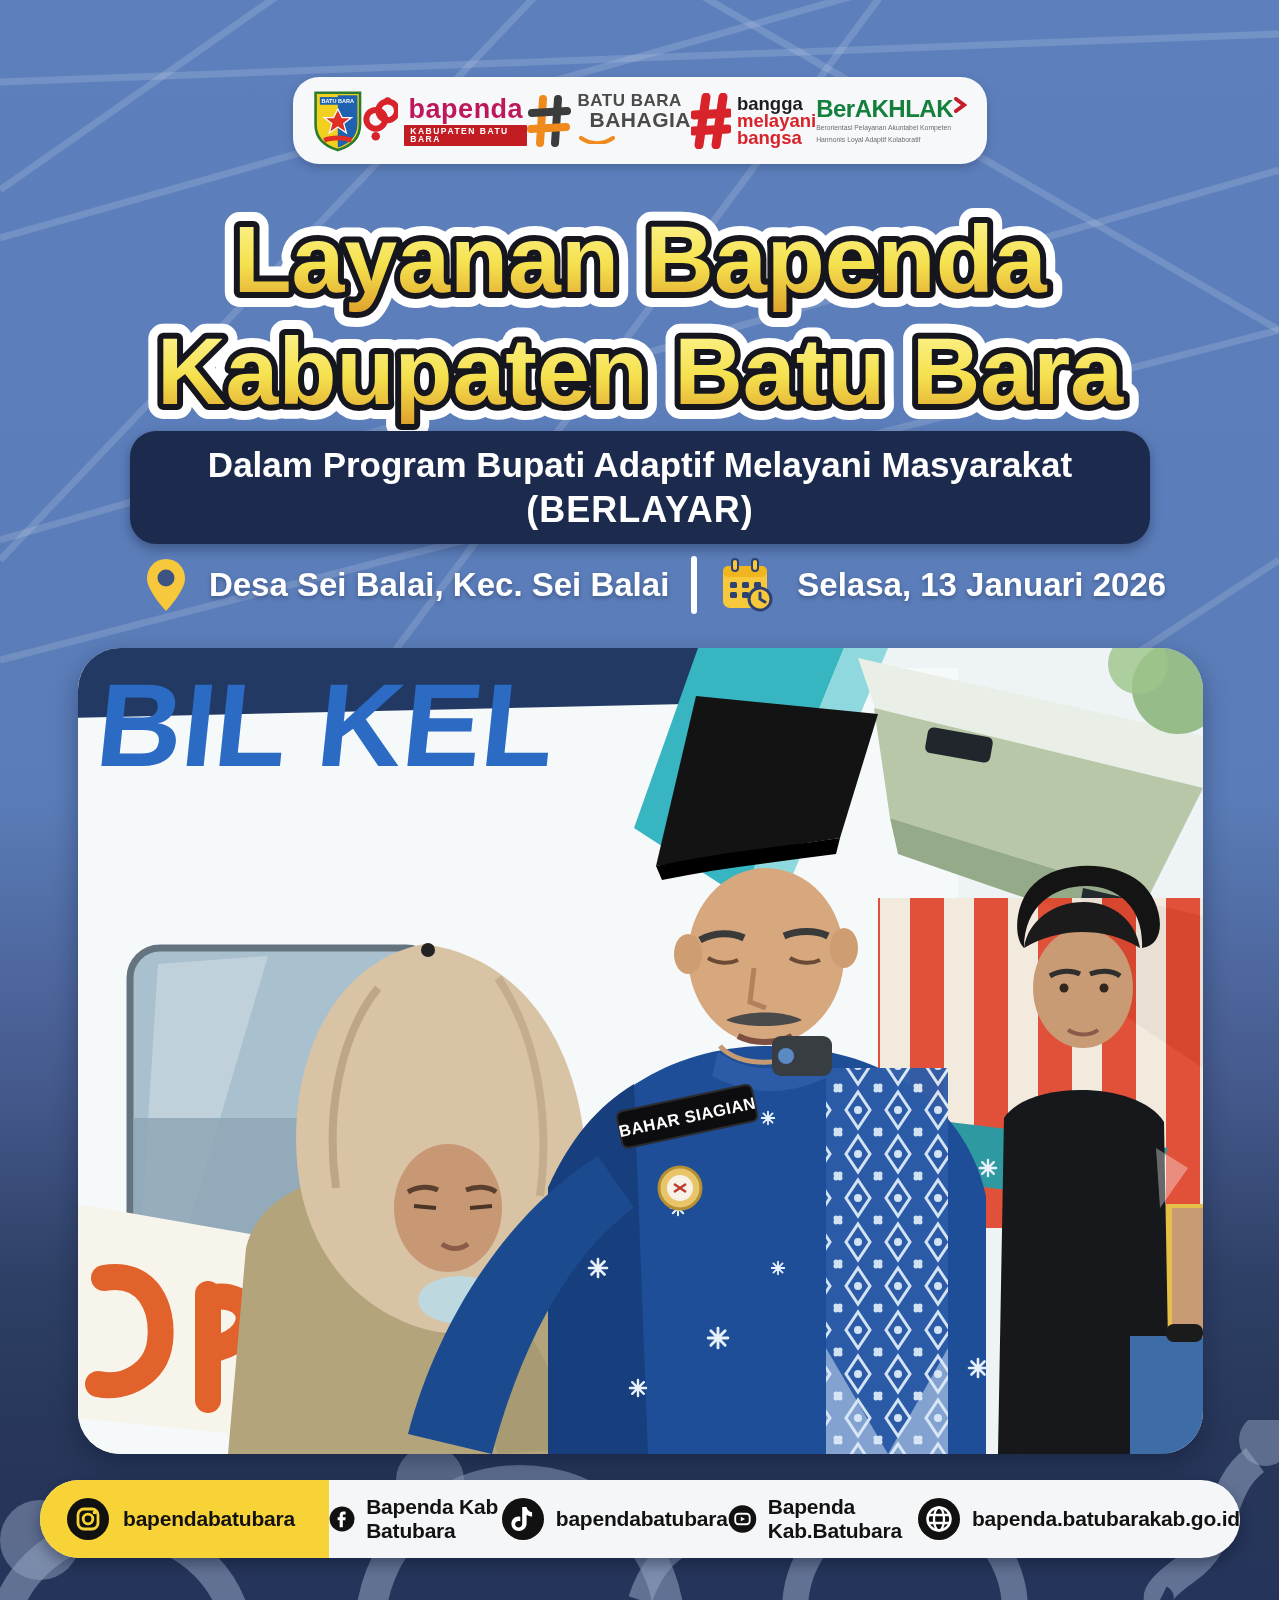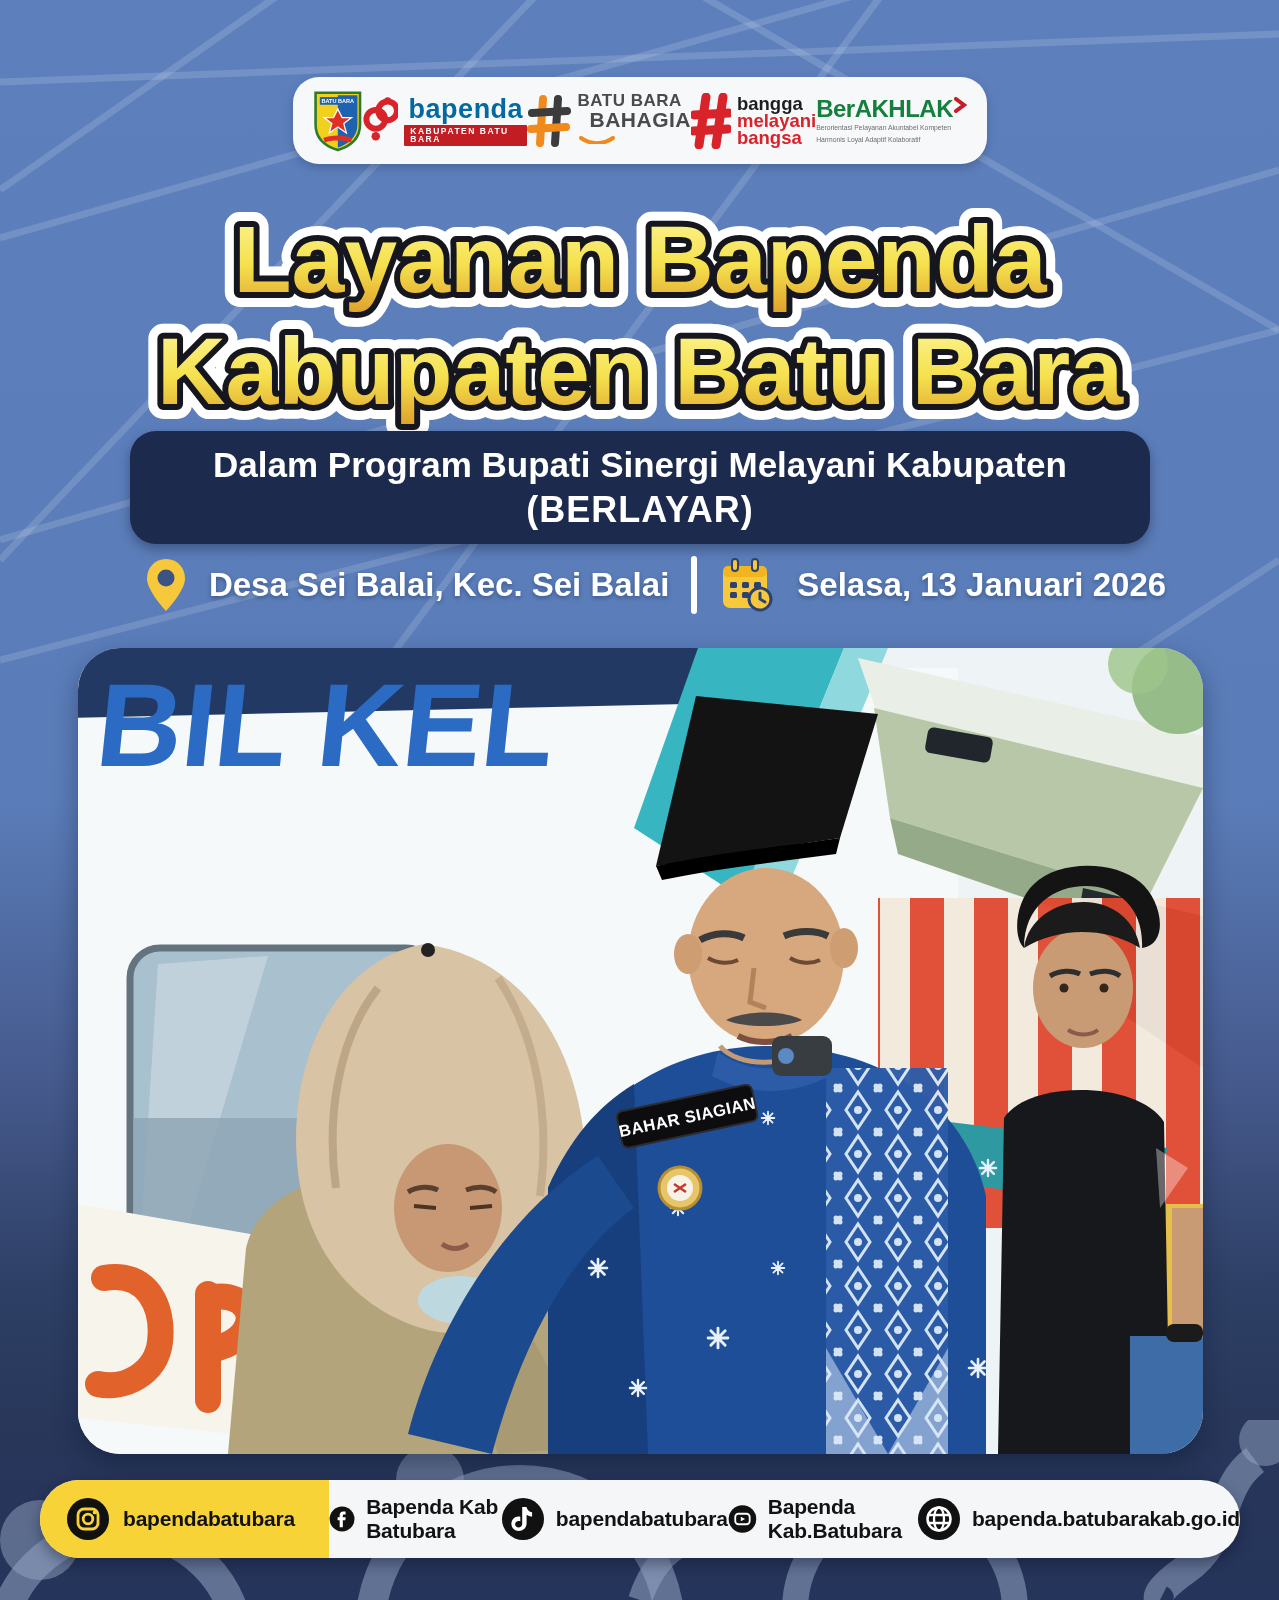--- a/index.html
+++ b/index.html
@@ -7,21 +7,21 @@
   .poster{position:relative;width:1279px;height:1600px;overflow:hidden;
     background:linear-gradient(180deg,#5d80bd 0%,#5a7cb8 50%,#45598c 68%,#2e4066 80%,#273659 90%,#25345a 100%);}
   .bg-svg{position:absolute;left:0;top:0;}
 
   
   .logo-card{position:absolute;left:293px;top:77px;width:694px;height:87px;background:#f7f8fa;
     border-radius:26px;display:flex;align-items:center;justify-content:space-between;
     padding:0 20px;box-sizing:border-box;box-shadow:0 4px 10px rgba(20,30,60,.25);}
   .logo{display:flex;align-items:center;gap:6px;}
   .bapenda-stack{display:flex;flex-direction:column;align-items:center;line-height:1;}
-  .bapenda-word{color:#0369a1;font-weight:bold;font-size:27px;letter-spacing:.5px;}
+  .bapenda-word{color:#be185d;font-weight:bold;font-size:27px;letter-spacing:.5px;}
   .bapenda-band{background:#c21d22;color:#fff;font-size:8.5px;font-weight:bold;letter-spacing:1.5px;
     padding:2px 6px;margin-top:2px;border-radius:1px;}
   .bahagia-text{color:#4a4a4a;font-weight:bold;font-size:17px;line-height:.95;letter-spacing:.5px;
     font-stretch:condensed;}
   .bangga-stack{line-height:.92;font-weight:bold;font-size:18.5px;}
   .bangga-b{color:#1d1d1f;} .bangga-r{color:#d8232a;}
   .berakhlak{display:flex;flex-direction:column;line-height:1;}
   .berakhlak-word{color:#15803d;font-weight:bold;font-size:24px;letter-spacing:-.5px;}
   .berakhlak-sub{color:#6d6d72;font-size:6.8px;line-height:1.25;margin-top:3px;}
 
@@ -171,21 +171,21 @@
     </defs>
     <g text-anchor="middle" stroke-linejoin="round">
       <text x="595" y="96" font-size="95" stroke="#ffffff" stroke-width="30" fill="#ffffff">Layanan Bapenda</text>
       <text x="595" y="96" font-size="95" stroke="#16161e" stroke-width="12" fill="url(#gold)" paint-order="stroke">Layanan Bapenda</text>
       <text x="595" y="208" font-size="95" stroke="#ffffff" stroke-width="30" fill="#ffffff">Kabupaten Batu Bara</text>
       <text x="595" y="208" font-size="95" stroke="#16161e" stroke-width="12" fill="url(#gold)" paint-order="stroke">Kabupaten Batu Bara</text>
     </g>
   </svg>
 
   <div class="program-box">
-    <div class="program-line1">Dalam Program Bupati Sinergi Melayani Kabupaten</div>
+    <div class="program-line1">Dalam Program Bupati Adaptif Melayani Masyarakat</div>
     <div class="program-line2">(BERLAYAR)</div>
   </div>
 
   <div class="event-row">
     <svg width="42" height="56" viewBox="0 0 42 56">
       <path d="M21 2 C10 2 2 10.5 2 21.5 C2 34 21 54 21 54 C21 54 40 34 40 21.5 C40 10.5 32 2 21 2 Z" fill="#f7c83c"></path>
       <circle cx="21" cy="21" r="8.5" fill="#3d5384"></circle>
     </svg>
     <span class="event-text">Desa Sei Balai, Kec. Sei Balai</span>
     <div class="event-divider"></div>

